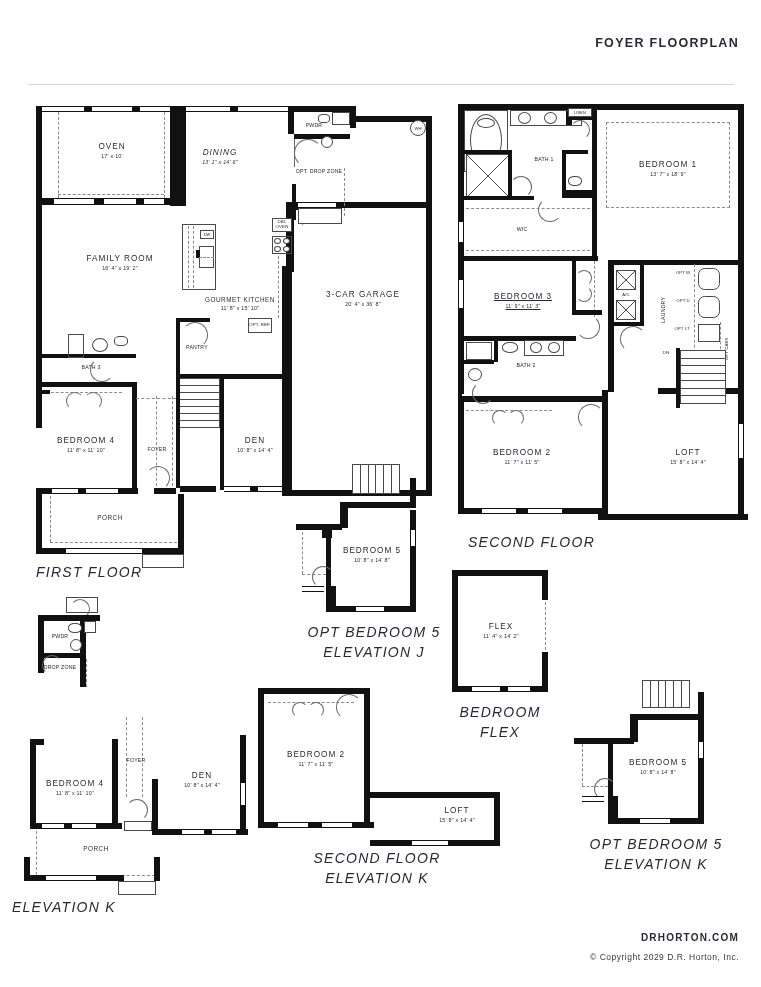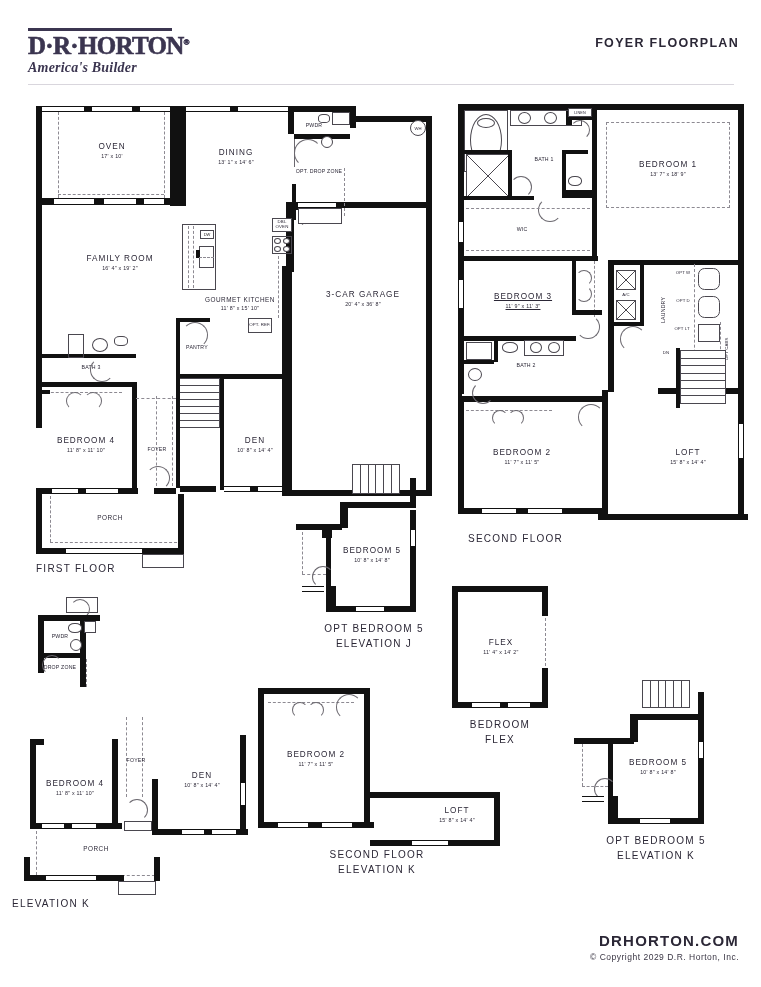--- a/index.html
+++ b/index.html
@@ -57,21 +57,21 @@
     color: #2b2736;
   }
   #header-rule {
     position: absolute; left: 28px; top: 84px;
     width: 706px; height: 1px; background: #d9d6dd;
   }
 
   
   #footer-site {
     position: absolute; right: 22px; top: 932px;
-    font-size: 15px; font-weight: bold;
+    font-size: 10px; font-weight: bold;
     letter-spacing: 1.2px; color: #2b2736;
   }
   #footer-copy {
     position: absolute; right: 22px; top: 952px;
     font-size: 8.5px; letter-spacing: 0.5px; color: #3a3644;
   }
 
   
   #plan-area {
     position: absolute; left: 0; top: 92px;
@@ -157,26 +157,27 @@
   .rm .n { font-size: 8.2px; letter-spacing: 1.0px; display: block; }
   .rm .d { font-size: 5.3px; letter-spacing: 0.25px; display: block; margin-top: 1px; }
   .rm.sm .n { font-size: 6.4px; letter-spacing: 0.5px; }
   .rm.xs .n { font-size: 5.2px; letter-spacing: 0.2px; }
   .rm.xxs .n { font-size: 4.3px; letter-spacing: 0.1px; }
   .rm.vert {
     writing-mode: vertical-rl; transform: rotate(180deg);
   }
   .plan-title {
     position: absolute;
-    font-size: 10px;
+    font-size: 14px;
     letter-spacing: 1.25px;
     color: #2b2736;
     text-align: center;
     line-height: 1.45;
     white-space: nowrap;
+    font-style: italic;
   }
   .boxlbl {
     position: absolute;
     border: 1px solid #4a474f;
     background: #fff;
     font-size: 4.4px;
     letter-spacing: 0.1px;
     text-align: center;
     color: #2b2736;
     display: flex; align-items: center; justify-content: center;
@@ -189,25 +190,20 @@
     background: #fff;
     font-size: 4.2px;
     display: flex; align-items: center; justify-content: center;
     color: #2b2736;
   }
 </style>
 </head>
 <body>
 
 <div id="header">
-  <div id="logo-block">
-    <div id="logo-rule-top"></div>
-    <div id="logo-wordmark"><span>D·R·HORTON</span><sup>®</sup></div>
-    <div id="logo-tagline">America's Builder</div>
-  </div>
   <div id="header-title">FOYER FLOORPLAN</div>
   <div id="header-rule"></div>
 </div>
 
 <div id="plan-area">
 
   <div class="plan" id="p-first" style="left:36px; top:14px; width:400px; height:480px;">
 
     <div class="w" style="left:0; top:0; width:6px; height:22px;"></div>
     <div class="w" style="left:0; top:0; width:26px; height:6px;"></div>
@@ -244,21 +240,21 @@
     <div class="w" style="left:128px; top:92px; width:22px; height:7px;"></div>
 
     <div class="rm" style="left:24px; top:36px; width:104px;">
       <span class="n">OVEN</span>
       <span class="d">17' x 10'</span>
     </div>
 
     <div class="win" style="left:150px; top:0; width:44px; height:6px;"></div>
     <div class="w" style="left:194px; top:0; width:8px; height:6px;"></div>
     <div class="win" style="left:202px; top:0; width:50px; height:6px;"></div>
-    <div class="rm" style="left:152px; top:42px; width:96px;">
+    <div class="rm" style="left:136px; top:42px; width:96px;font-style:italic;">
       <span class="n">DINING</span>
       <span class="d">13' 1" x 14' 6"</span>
     </div>
 
     <div class="w" style="left:258px; top:28px; width:56px; height:5px;"></div>
     <div class="fx" style="left:282px; top:8px; width:12px; height:9px; border-radius:40%;"></div>
     <div class="fx" style="left:296px; top:6px; width:18px; height:13px;"></div>
     <div class="fx fx-r" style="left:285px; top:30px; width:12px; height:12px;"></div>
     <div class="rm xs" style="left:258px; top:16px; width:40px;">
       <span class="n">PWDR</span>
@@ -596,21 +592,21 @@
     </div>
     <div class="w" style="left:12px; top:56px; width:48px; height:5px;"></div>
     <div class="swing swing-tl" style="left:16px; top:58px; width:20px; height:20px;"></div>
     <div class="rm xs" style="left:14px; top:68px; width:40px; line-height:1.15;">
       <span class="n">DROP ZONE</span>
     </div>
     <div class="dash-v" style="left:60px; top:62px; height:28px;"></div>
     <div class="w" style="left:54px; top:56px; width:6px; height:34px;"></div>
   </div>
 
-  <div class="plan" id="p-flex" style="left:452px; top:478px; width:130px; height:160px;margin-top:16px;">
+  <div class="plan" id="p-flex" style="left:452px; top:478px; width:130px; height:160px;">
     <div class="w" style="left:0; top:0; width:6px; height:122px;"></div>
     <div class="w" style="left:0; top:0; width:96px; height:6px;"></div>
     <div class="w" style="left:90px; top:0; width:6px; height:30px;"></div>
     <div class="dash-v" style="left:93px; top:32px; height:48px;"></div>
     <div class="w" style="left:90px; top:82px; width:6px; height:40px;"></div>
     <div class="w" style="left:0; top:116px; width:20px; height:6px;"></div>
     <div class="win" style="left:20px; top:116px; width:28px; height:6px;"></div>
     <div class="w" style="left:48px; top:116px; width:8px; height:6px;"></div>
     <div class="win" style="left:56px; top:116px; width:22px; height:6px;"></div>
     <div class="w" style="left:78px; top:116px; width:18px; height:6px;"></div>

